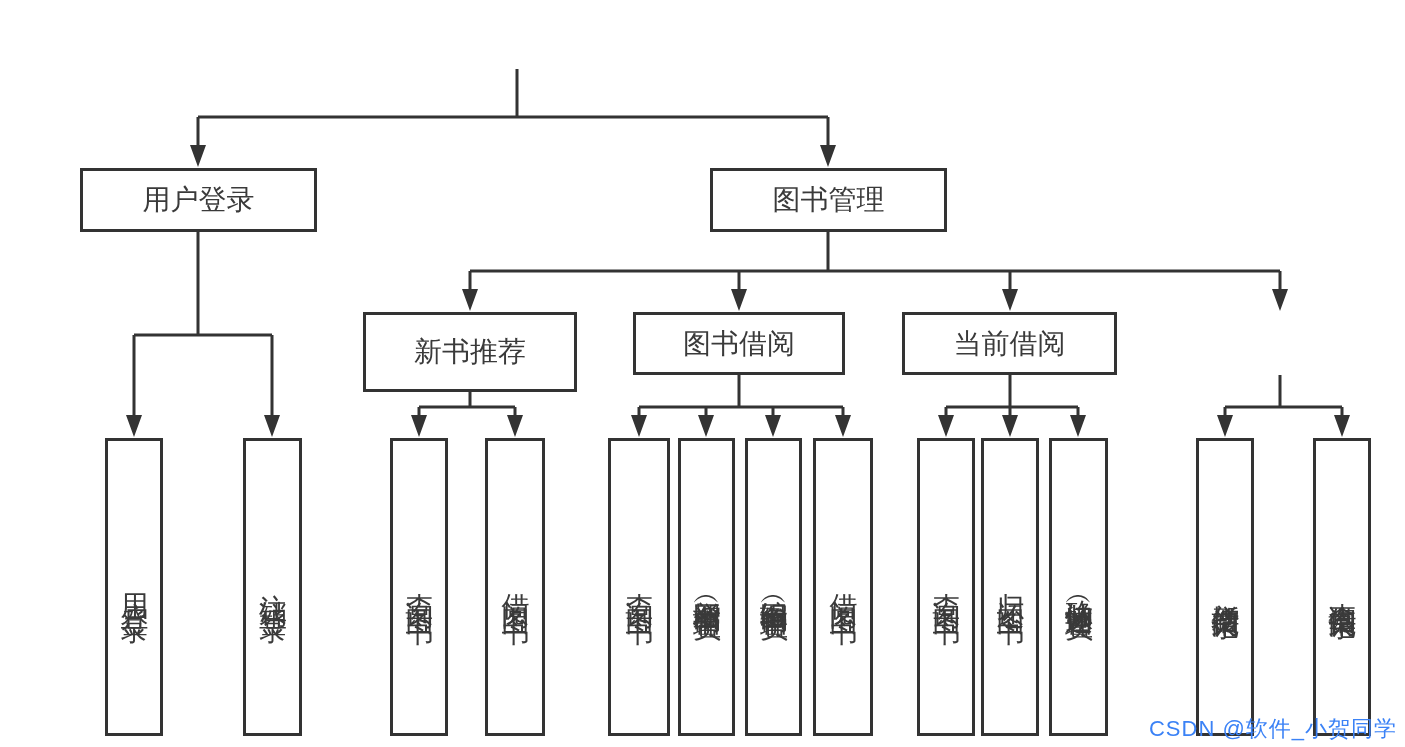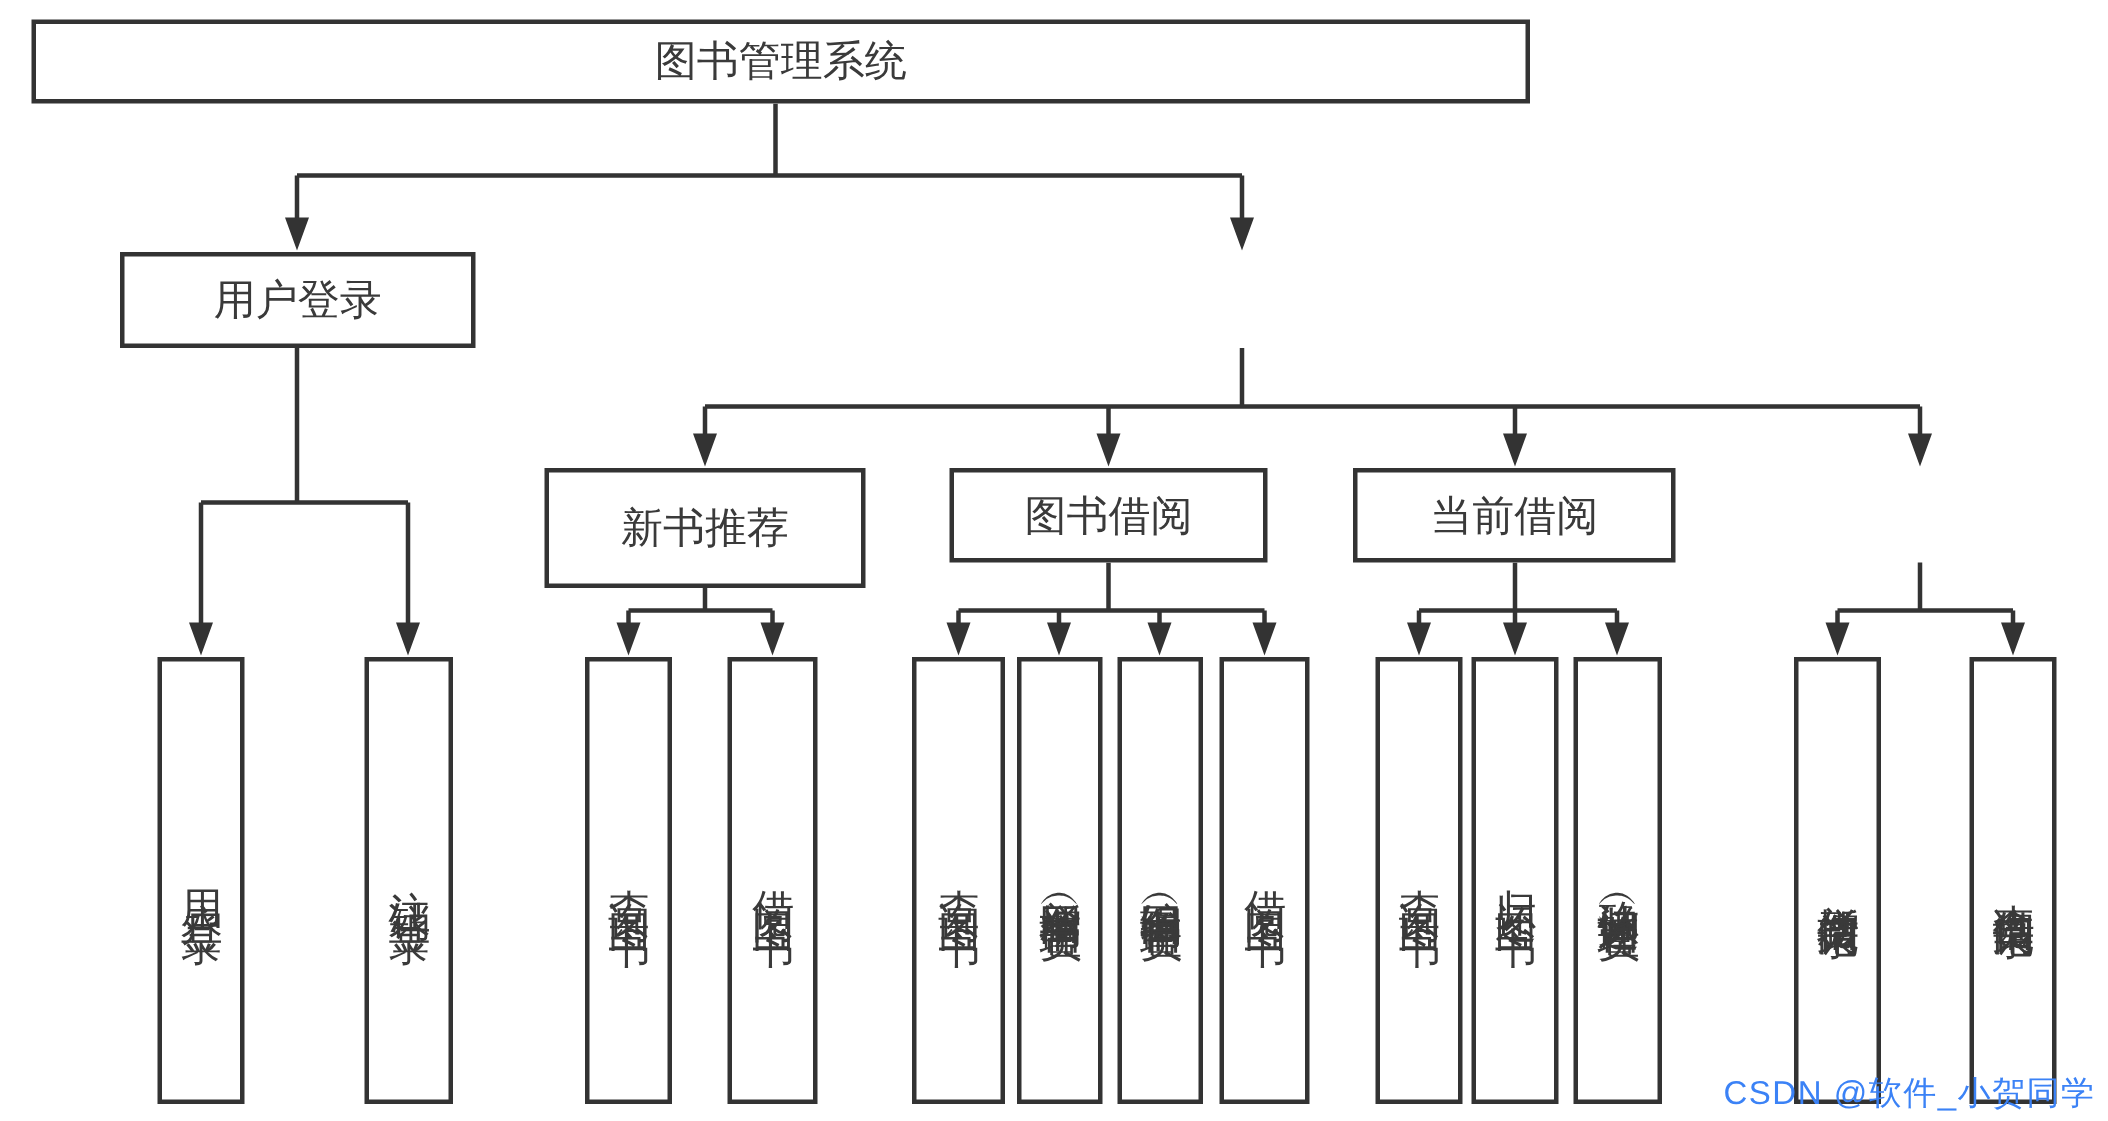--- a/index.html
+++ b/index.html
@@ -73,26 +73,26 @@
       M698 415 L714 415 L706 437 Z
       M765 415 L781 415 L773 437 Z
       M835 415 L851 415 L843 437 Z
       M938 415 L954 415 L946 437 Z
       M1002 415 L1018 415 L1010 437 Z
       M1070 415 L1086 415 L1078 437 Z
       M1217 415 L1233 415 L1225 437 Z
       M1334 415 L1350 415 L1342 437 Z"></path>
   </svg>
 
-  <div class="node" style="left:21px;top:13px;width:999px;height:56px;">
-    <span>图书管理系统</span>
-  </div>
 
   <div class="node" style="left:80px;top:168px;width:237px;height:64px;">
     <span>用户登录</span>
+  </div>
+  <div class="node" style="left:710px;top:168px;width:237px;height:64px;">
+    <span>图书管理</span>
   </div>
 
   <div class="node" style="left:363px;top:312px;width:214px;height:80px;">
     <span>新书推荐</span>
   </div>
   <div class="node" style="left:633px;top:312px;width:212px;height:63px;">
     <span>图书借阅</span>
   </div>
   <div class="node" style="left:902px;top:312px;width:215px;height:63px;">
     <span>当前借阅</span>

